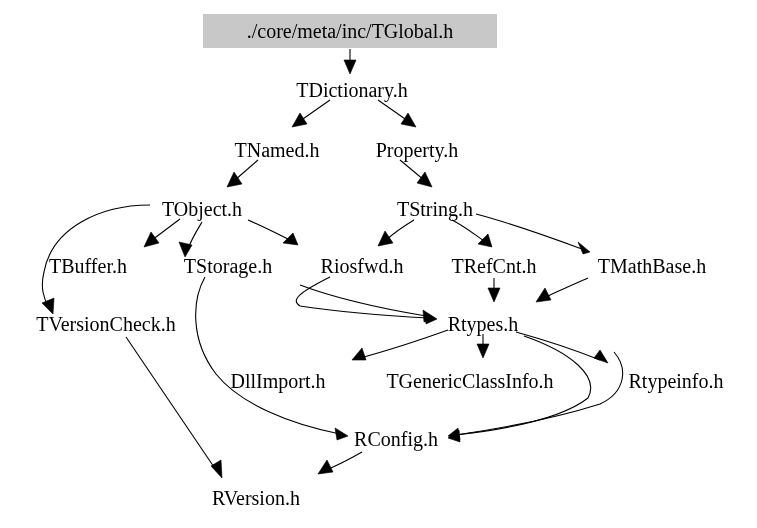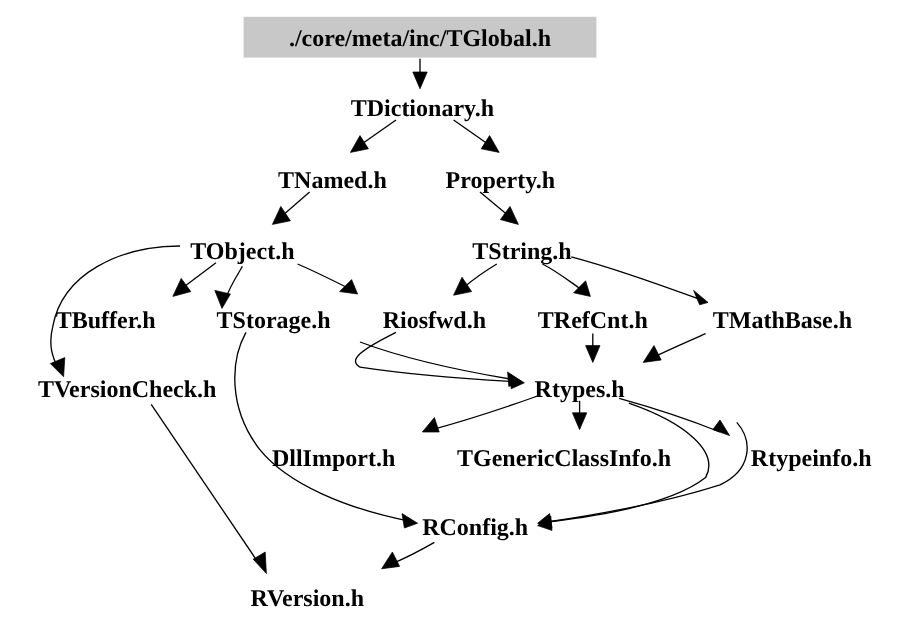--- a/index.html
+++ b/index.html
@@ -7,21 +7,20 @@
     padding: 0;
     background: #ffffff;
   }
   #canvas {
     position: relative;
     width: 757px;
     height: 528px;
     background: #ffffff;
     overflow: hidden;
     font-family: "Liberation Serif", "DejaVu Serif", serif;
-    font-weight: bold;
   }
   svg#graph {
     position: absolute;
     left: 0;
     top: 0;
     width: 757px;
     height: 528px;
   }
   .edge-path {
     fill: none;

